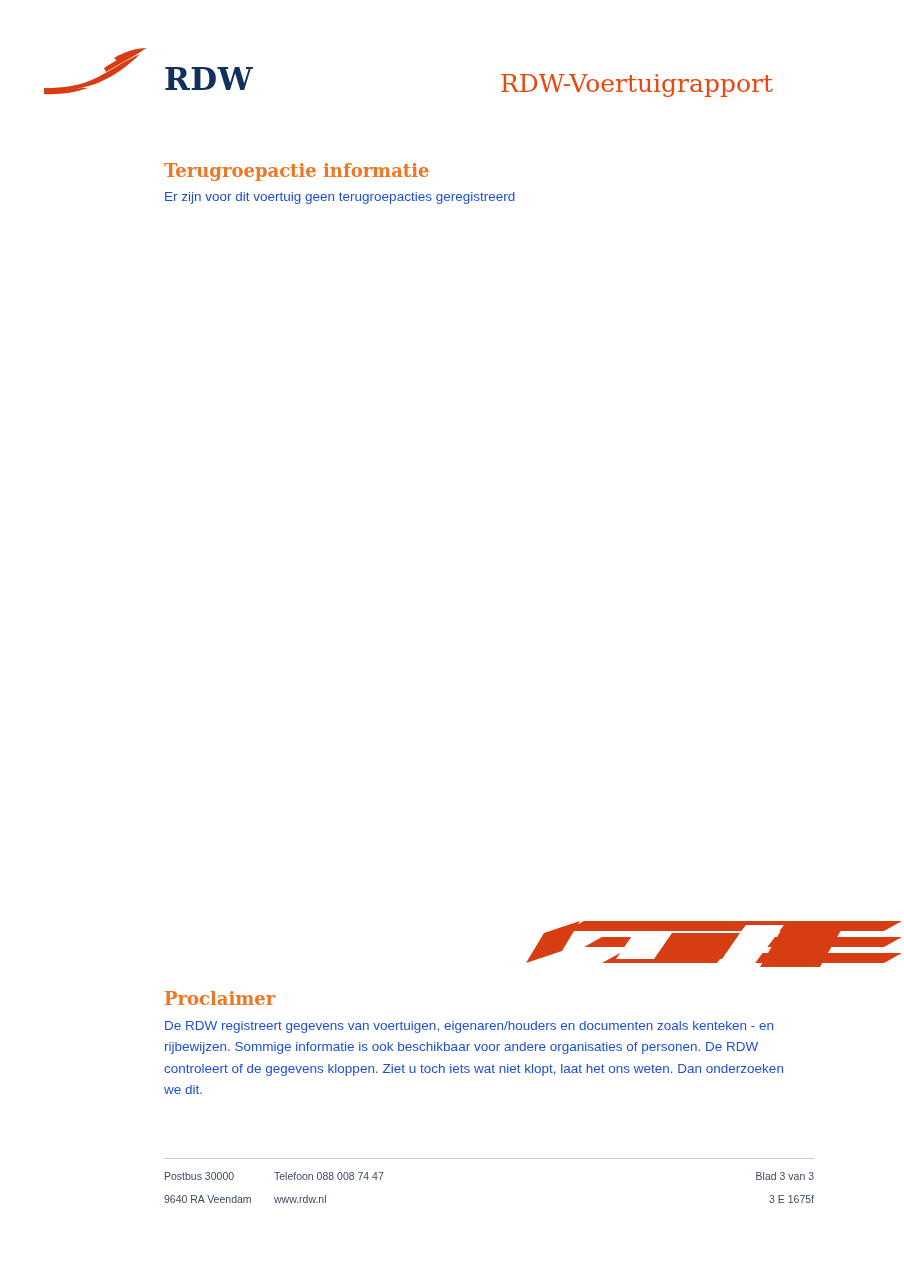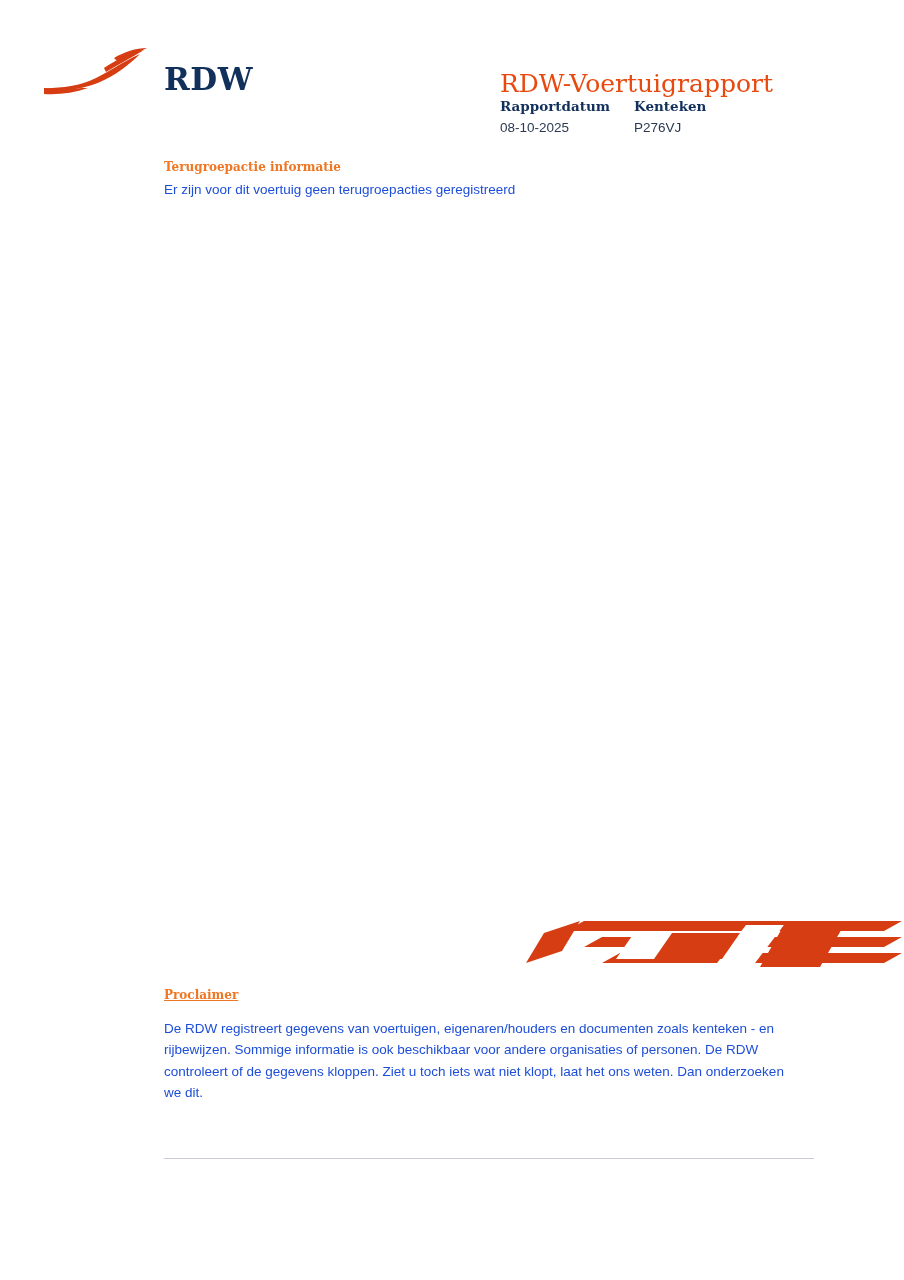--- a/index.html
+++ b/index.html
@@ -86,36 +86,37 @@
 
   
   .section {
     position: absolute;
     left: 164px;
     width: 660px;
   }
   .section-title {
     font-family: "DejaVu Serif", serif;
     font-weight: bold;
-    font-size: 12px;
+    font-size: 18px;
     color: #ef7622;
     margin: 0 0 9px 0;
   }
   .section-text {
     font-size: 13.5px;
     color: #1d4ed8;
     line-height: 1.0;
   }
 
   #recall-section { top: 160px; }
   #proclaimer-section { top: 988px; width: 636px; }
   #proclaimer-section .section-text {
     line-height: 1.58;
-  }
-  #proclaimer-section .section-title { margin-bottom: 16px; text-decoration: underline; }
+    margin-top: 6px;
+  }
+  #proclaimer-section .section-title { margin-bottom: 0; }
 
   
   .footer-rule {
     position: absolute;
     left: 164px;
     top: 1158px;
     width: 650px;
     height: 1px;
     background: #c9ccd3;
   }
@@ -157,42 +158,44 @@
         <path d="M0 46 C 14 47, 30 45, 44 40 C 34 40, 16 41, 0 40 Z" fill="#d63d12"></path>
         <path d="M70 10 C 80 4, 92 0, 103 0 C 95 4, 84 9, 74 14 Z" fill="#d63d12"></path>
         <path d="M60 20 C 72 12, 86 5, 100 2 C 88 9, 74 17, 62 24 Z" fill="#d63d12"></path>
       </svg>
     </div>
     <div class="logo-text">RDW</div>
   </div>
 
   <div class="doc-title">RDW-Voertuigrapport</div>
 
-  <div class="meta">
-    <div class="meta-col">
-      <div class="meta-label">Rapportdatum</div>
-      <div class="meta-value">08-10-2025</div>
-    </div>
-    <div class="meta-col">
-      <div class="meta-label">Kenteken</div>
-      <div class="meta-value">P276VJ</div>
-    </div>
-  </div>
 
   <div class="section" id="recall-section">
     <div class="section-title">Terugroepactie informatie</div>
     <div class="section-text">Er zijn voor dit voertuig geen terugroepacties geregistreerd</div>
   </div>
 
   <div class="section" id="proclaimer-section">
     <div class="section-title">Proclaimer</div>
     <div class="section-text">De RDW registreert gegevens van voertuigen, eigenaren/houders en documenten zoals kenteken - en rijbewijzen. Sommige informatie is ook beschikbaar voor andere organisaties of personen. De RDW controleert of de gegevens kloppen. Ziet u toch iets wat niet klopt, laat het ons weten. Dan onderzoeken we dit.</div>
   </div>
 
   <div class="footer-rule"></div>
+  <div class="footer">
+    <div class="footer-row">
+      <span class="f-c1">Postbus 30000</span>
+      <span class="f-c2">Telefoon 088 008 74 47</span>
+      <span class="f-c3">Blad 3 van 3</span>
+    </div>
+    <div class="footer-row">
+      <span class="f-c1">9640 RA Veendam</span>
+      <span class="f-c2">www.rdw.nl</span>
+      <span class="f-c3">3 E 1675f</span>
+    </div>
+  </div>
 
   <div class="stripes">
     <svg viewBox="0 0 420 64" width="420" height="64" aria-hidden="true">
       <g fill="#d63d12">
         <path d="M100 10 L418 10 L400 20 L82 20 Z"></path>
         <path d="M118 26 L418 26 L400 36 L100 36 Z"></path>
         <path d="M136 42 L418 42 L400 52 L118 52 Z"></path>
         <path d="M60 22 L96 10 L78 40 L42 52 Z"></path>
         <path d="M150 22 L196 22 L178 48 L132 48 Z" fill="#ffffff"></path>
         <path d="M262 14 L300 14 L268 56 L230 56 Z" fill="#ffffff"></path>

